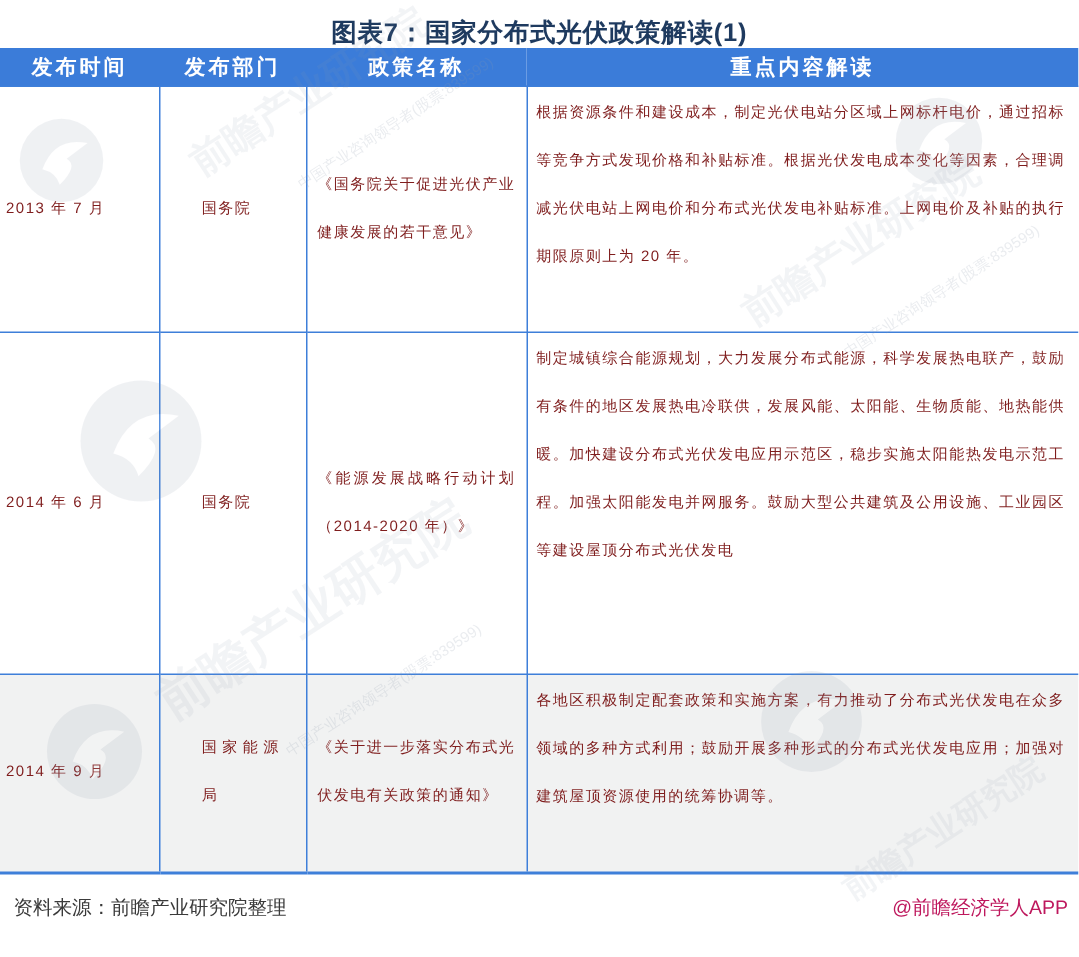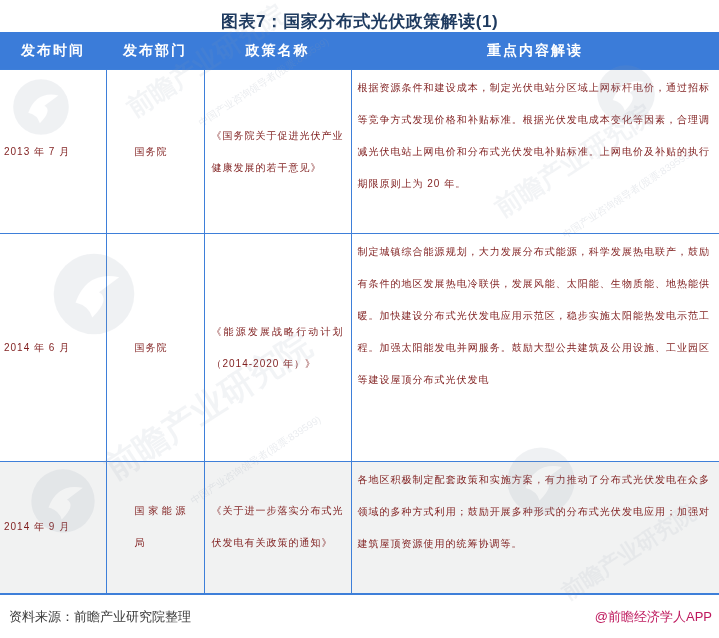--- a/index.html
+++ b/index.html
@@ -15,21 +15,21 @@
     padding-top:10px; height:32px; box-sizing:border-box; letter-spacing:0.5px;
   }
 
   table.policy {
     width:719px; table-layout:fixed; border-collapse:collapse;
   }
   col.c1{width:106px;} col.c2{width:98px;} col.c3{width:147px;} col.c4{width:368px;}
 
   thead th {
     background:#3b7cd9; color:#ffffff; font-size:14px; font-weight:bold;
-    height:37px; border:none; letter-spacing:2px; padding:0;
+    height:25px; border:none; letter-spacing:2px; padding:0;
   }
   tbody td {
     border:1px solid #3e7fd9; font-size:10px; color:#7f1d1d;
     line-height:32px; letter-spacing:1px; background:#ffffff;
     vertical-align:middle; box-sizing:border-box;
   }
   tbody td:first-child { border-left:none; }
   tbody td:last-child  { border-right:none; }
   tr.r1 { height:164px; } tr.r2 { height:228px; } tr.r3 { height:132px; }
   tr.r3 td { background:#f1f2f2; border-bottom:2px solid #3e7fd9; }

